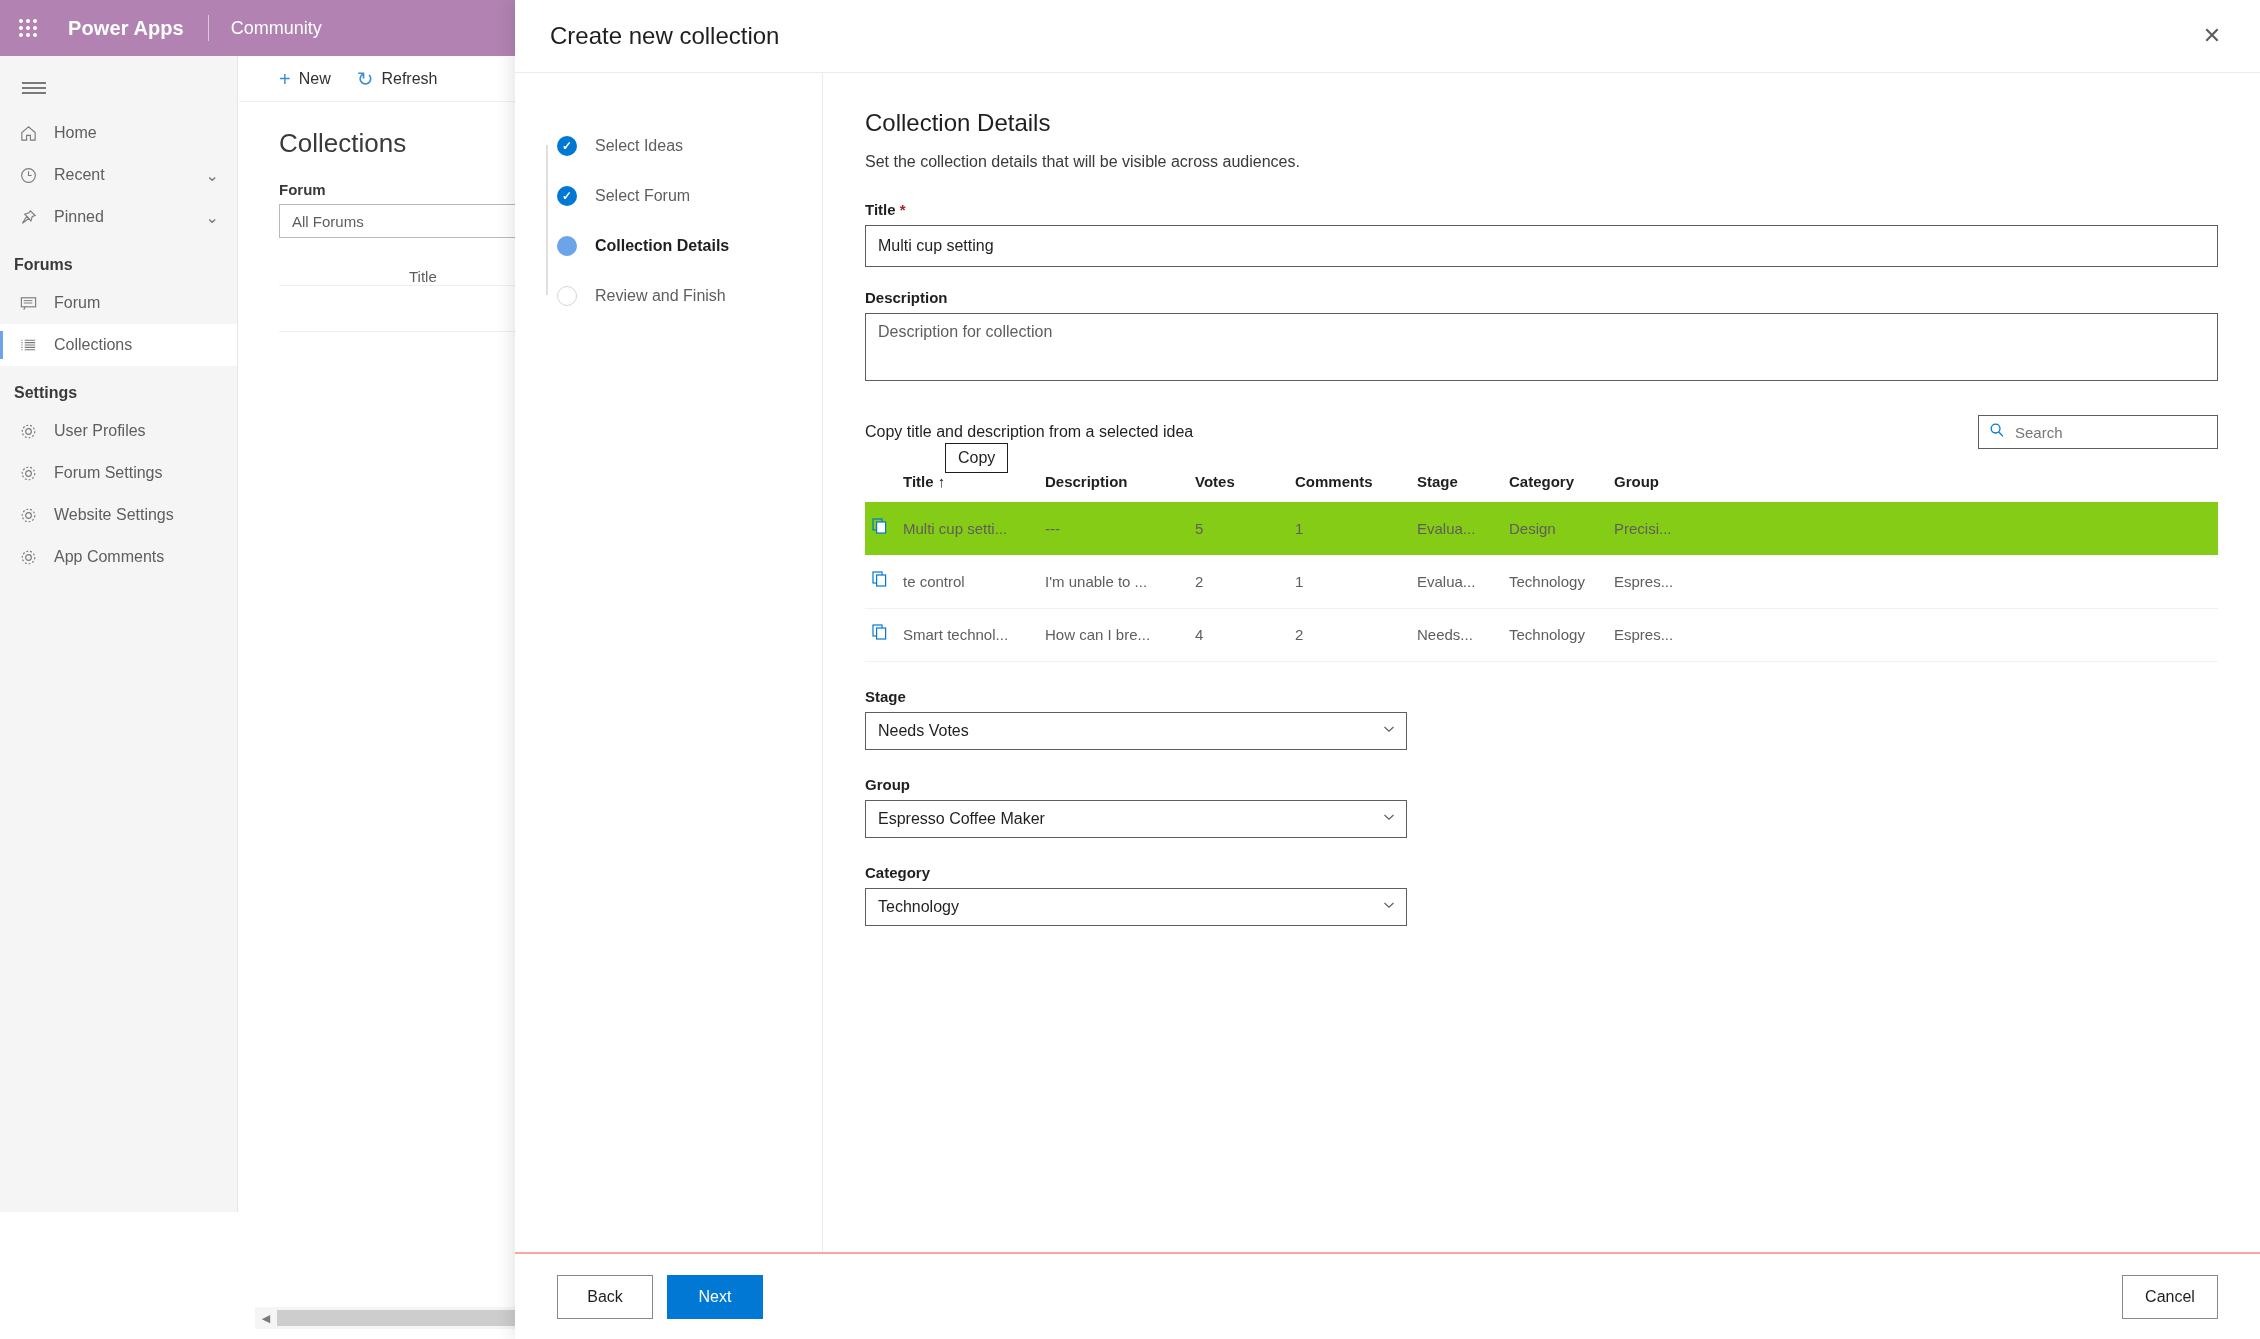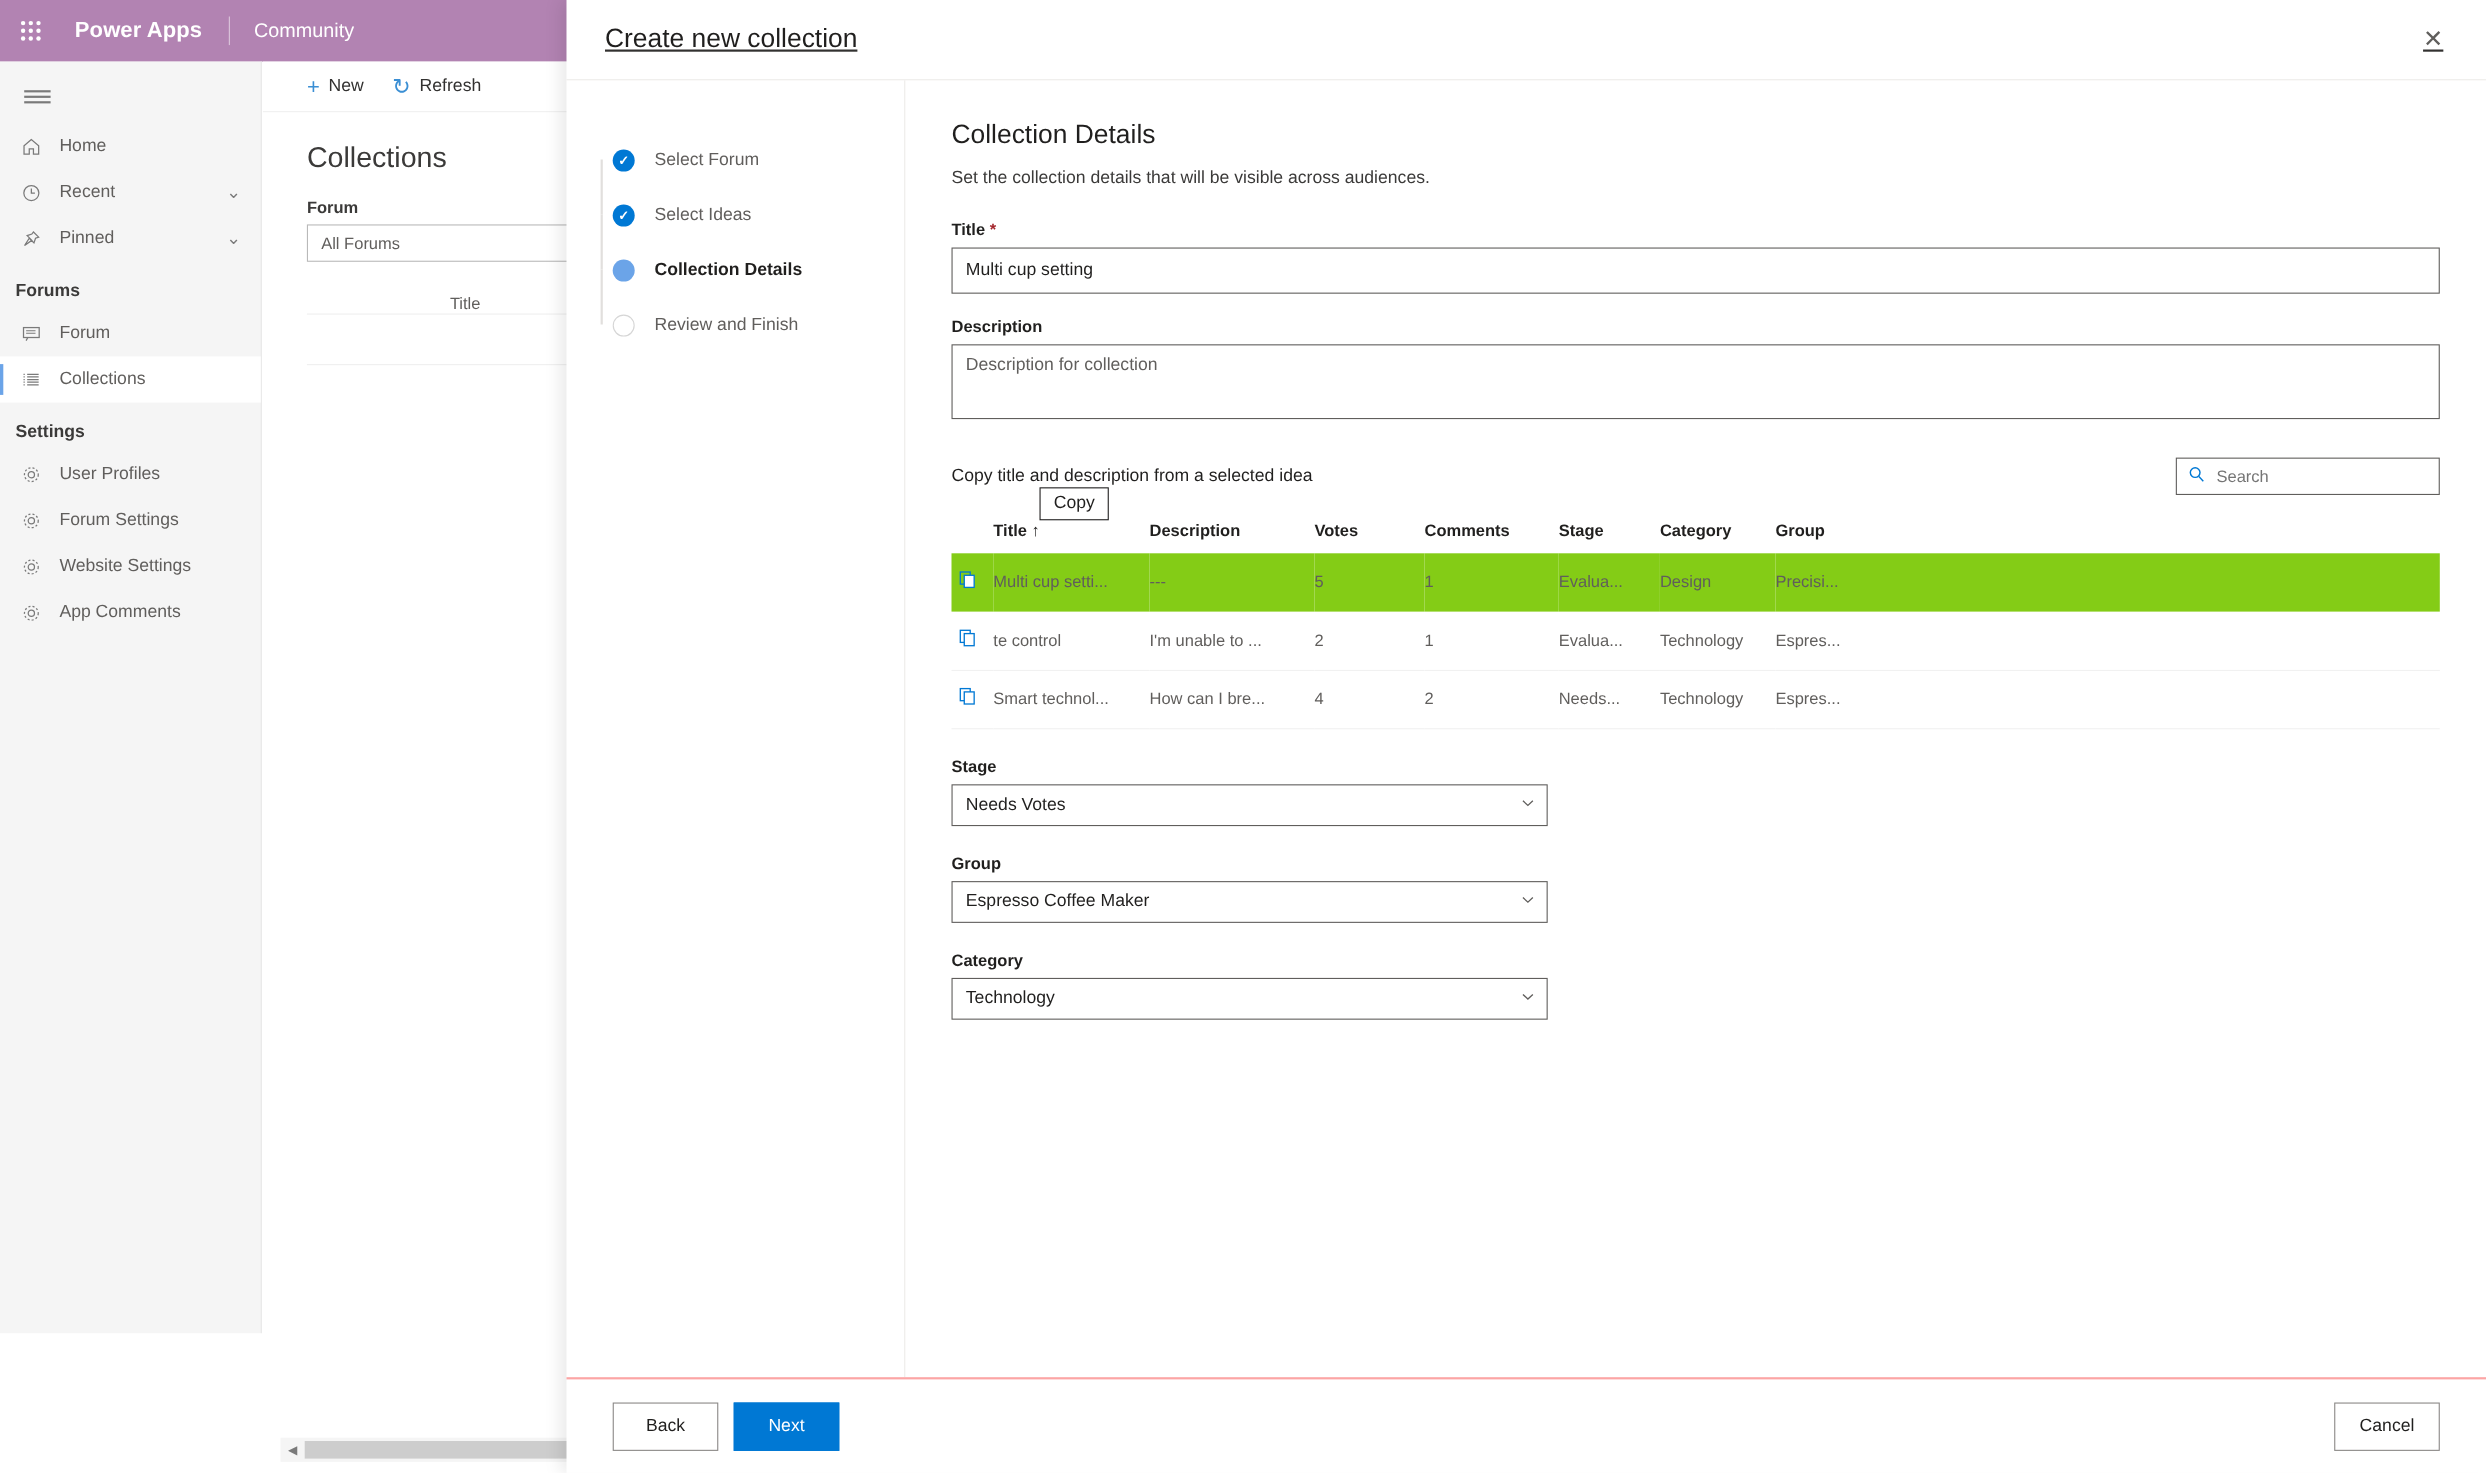--- a/index.html
+++ b/index.html
@@ -57,21 +57,21 @@
   .bg-table-head { margin-left: 40px; margin-top: 30px; font-size:15px; color:#605e5c; padding-left:130px; }
   .bg-row { margin-left:40px; height: 46px; border-top:1px solid #efefef; }
 
   .hscroll { position:absolute; left: 255px; bottom: 10px; width: 1000px; height: 22px; background:#f5f5f5; display:flex; align-items:center; }
   .hscroll .arr { width: 22px; text-align:center; color:#7a7a7a; font-size:11px; }
   .hscroll .thumb { height: 16px; background:#cdcdcd; flex: 1; margin-right: 2px; }
 
   
   .modal {
     position:absolute; top:0; left: 515px; width: 1745px; height: 1339px;
-    background:#ffffff; box-shadow: -4px 0 16px rgba(0,0,0,.10); text-decoration: underline;
+    background:#ffffff; box-shadow: -4px 0 16px rgba(0,0,0,.10);
   }
   .modal-head { height: 73px; border-bottom: 1px solid #edebe9; display:flex; align-items:center; }
   .modal-title { font-size: 24px; color:#201f1e; margin-left: 35px; }
   .modal-close { margin-left:auto; margin-right: 28px; width:40px;height:40px; display:flex;align-items:center;justify-content:center;
     color:#605e5c; font-size:22px; cursor:pointer; }
 
   .modal-body { position:absolute; top:73px; left:0; right:0; bottom: 87px; display:flex; }
   .steps { width: 337px; padding: 48px 0 0 20px; position:relative; }
   .step { display:flex; align-items:center; height: 50px; position:relative; padding-left: 22px; }
   .step .dot { width: 20px; height:20px; border-radius:50%; flex:none; position:relative; z-index:2;
@@ -295,25 +295,25 @@
 
     <div class="modal-body">
 
       <div class="steps">
         <div class="connector" style="top:72px; height:50px;"></div>
         <div class="connector" style="top:122px; height:50px;"></div>
         <div class="connector" style="top:172px; height:50px;"></div>
 
         <div class="step">
           <span class="dot done"></span>
-          <span class="lbl">Select Forum</span>
+          <span class="lbl">Select Ideas</span>
         </div>
         <div class="step">
           <span class="dot done"></span>
-          <span class="lbl">Select Ideas</span>
+          <span class="lbl">Select Forum</span>
         </div>
         <div class="step active">
           <span class="dot current"></span>
           <span class="lbl">Collection Details</span>
         </div>
         <div class="step">
           <span class="dot todo"></span>
           <span class="lbl">Review and Finish</span>
         </div>
       </div>

